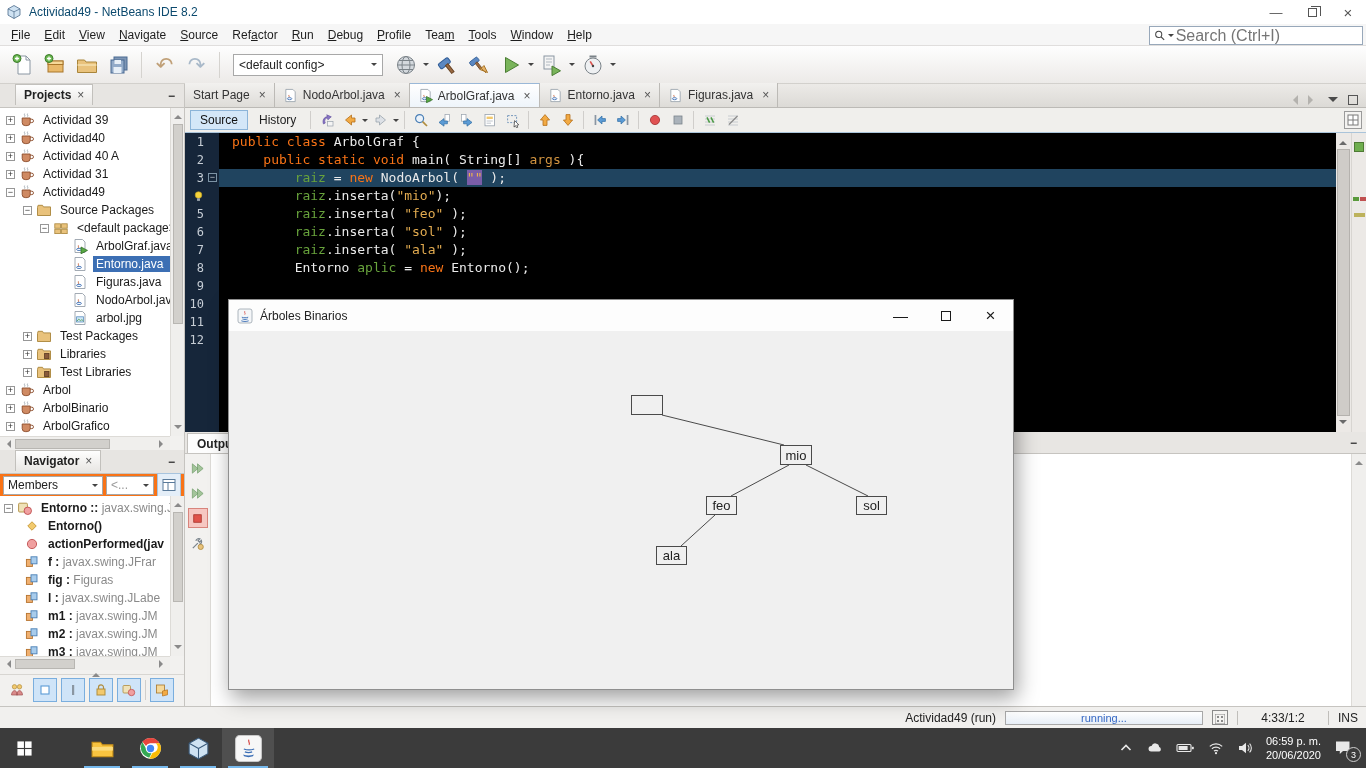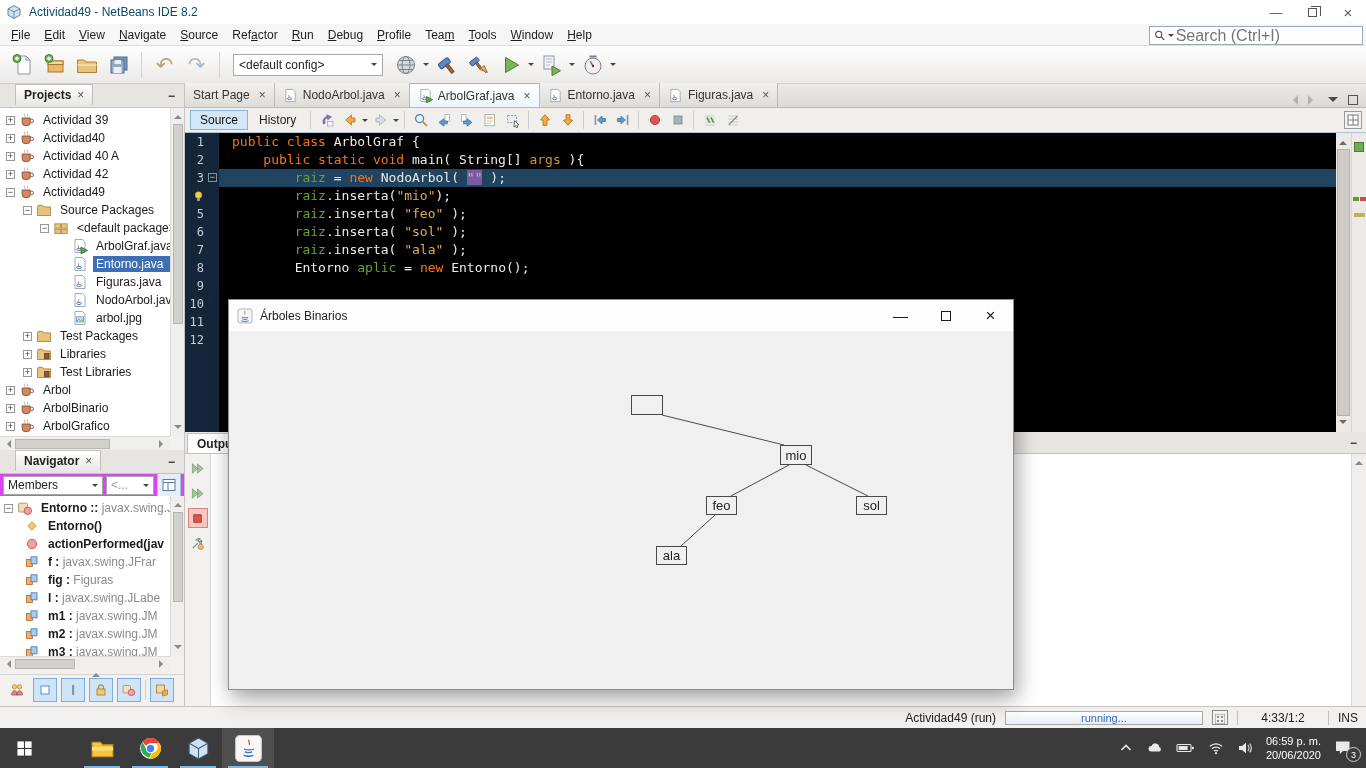--- a/index.html
+++ b/index.html
@@ -46,21 +46,21 @@
 .vscroll{position:absolute;right:0;top:24px;bottom:14px;width:14px;background:#f0efed;border-left:1px solid #dddbd7}
 .hscroll{position:absolute;left:0;bottom:0;right:14px;height:14px;background:#f0efed;border-top:1px solid #dddbd7;display:flex;align-items:center}
 .sb-arrow{width:0;height:0;border:4px solid transparent}
 .sb-up{position:absolute;top:3px;left:3px;border-bottom-color:#8a8a8a}
 .sb-down{position:absolute;bottom:3px;left:3px;border-top-color:#8a8a8a}
 .sb-left{border-right-color:#8a8a8a;margin-left:3px}
 .sb-right{border-left-color:#8a8a8a;margin-left:auto;margin-right:3px}
 .sb-thumbv{position:absolute;left:2px;width:10px;background:#d2d0cc;border:1px solid #b8b6b2}
 .sb-thumbh{height:10px;background:#d2d0cc;border:1px solid #b8b6b2;margin-left:4px}
 
-.nav-filter-row{position:absolute;top:24px;left:0;right:0;height:22px;background:#d946ef;display:flex;align-items:center;padding:0 3px;gap:3px}
+.nav-filter-row{position:absolute;top:24px;left:0;right:0;height:22px;background:#f97316;display:flex;align-items:center;padding:0 3px;gap:3px}
 .nav-combo{height:19px;background:#fff;border:1px solid #a8a8a8;display:flex;align-items:center;padding:0 4px}
 .nav-combo .mini-caret{margin-left:auto}
 #navigator-panel .tree{top:46px;bottom:50px}
 #navigator-panel .vscroll{top:46px;bottom:50px}
 #navigator-panel .hscroll{bottom:36px}
 .nav-bottombar{position:absolute;bottom:2px;left:0;right:0;height:30px;border-top:1px solid #d8d6d2;display:flex;align-items:center;gap:4px;padding:0 5px;background:#f2f1ef}
 .nf-btn{width:24px;height:24px;display:flex;align-items:center;justify-content:center;border:1px solid transparent}
 .nf-btn.on{background:#cfe4f8;border-color:#7aaede}
 .nf-btn .icon{width:16px;height:16px}
 .nav-grip{position:absolute;top:-6px;left:50%;width:0;height:0;border:4px solid transparent;border-bottom-color:#8a8a8a}
@@ -327,21 +327,21 @@
         <span class="tlabel">Actividad 40 A</span>
       </div>
       <div class="trow">
         <span style="width: 6px; flex: 0 0 auto;"></span>
         <span class="exp">+</span>
         <span class="icon ticon"><svg viewBox="0 0 16 16" width="100%" height="100%">
             <path d="M3.2 6h8v4.6a3 3 0 0 1-3 3h-2a3 3 0 0 1-3-3z" fill="#cf8a63" stroke="#8a4a28" stroke-width=".9"></path>
             <path d="M11.2 7.2h1.6a1.7 1.7 0 0 1 0 3.4h-1.6" fill="none" stroke="#8a4a28" stroke-width=".9"></path>
             <path d="M5.6 1.6c-.9 1.1.9 1.7 0 3M8.6 1.6c-.9 1.1.9 1.7 0 3" stroke="#9aa4ad" fill="none" stroke-width=".9"></path>
           </svg></span>
-        <span class="tlabel">Actividad 42</span>
+        <span class="tlabel">Actividad 31</span>
       </div>
       <div class="trow">
         <span style="width: 6px; flex: 0 0 auto;"></span>
         <span class="exp">−</span>
         <span class="icon ticon"><svg viewBox="0 0 16 16" width="100%" height="100%">
             <path d="M3.2 6h8v4.6a3 3 0 0 1-3 3h-2a3 3 0 0 1-3-3z" fill="#cf8a63" stroke="#8a4a28" stroke-width=".9"></path>
             <path d="M11.2 7.2h1.6a1.7 1.7 0 0 1 0 3.4h-1.6" fill="none" stroke="#8a4a28" stroke-width=".9"></path>
             <path d="M5.6 1.6c-.9 1.1.9 1.7 0 3M8.6 1.6c-.9 1.1.9 1.7 0 3" stroke="#9aa4ad" fill="none" stroke-width=".9"></path>
           </svg></span>
         <span class="tlabel">Actividad49</span>

